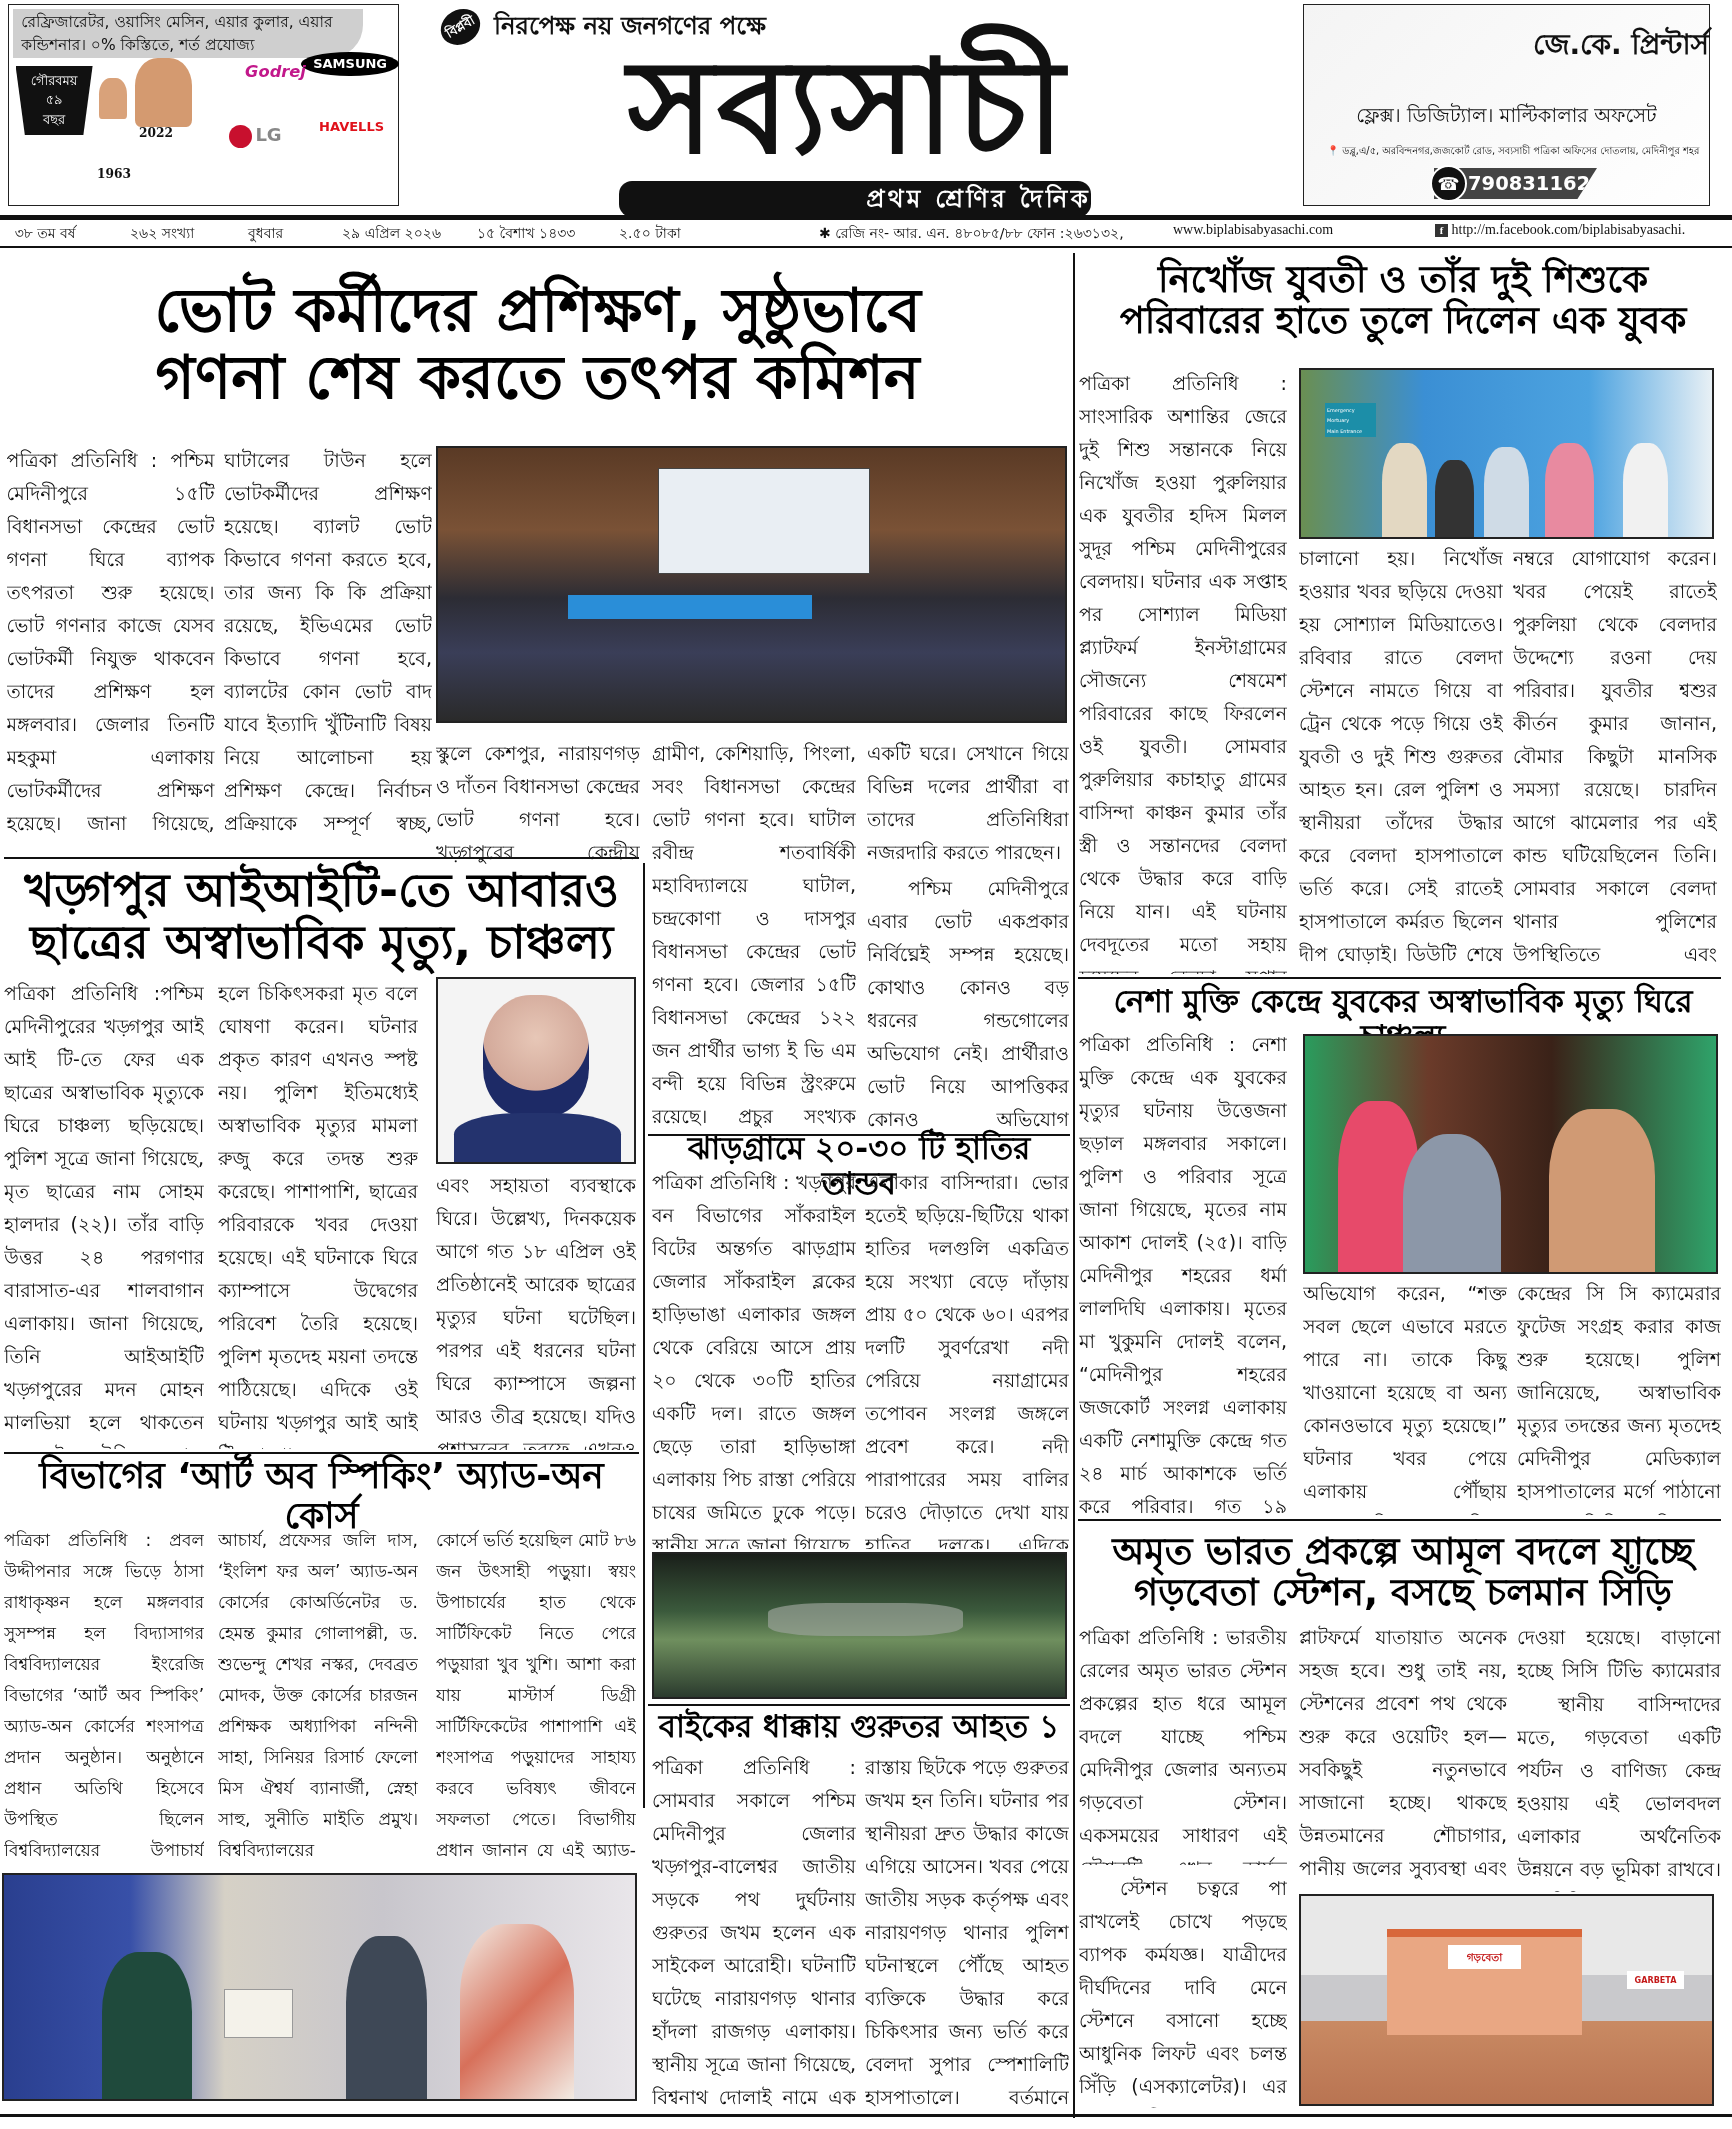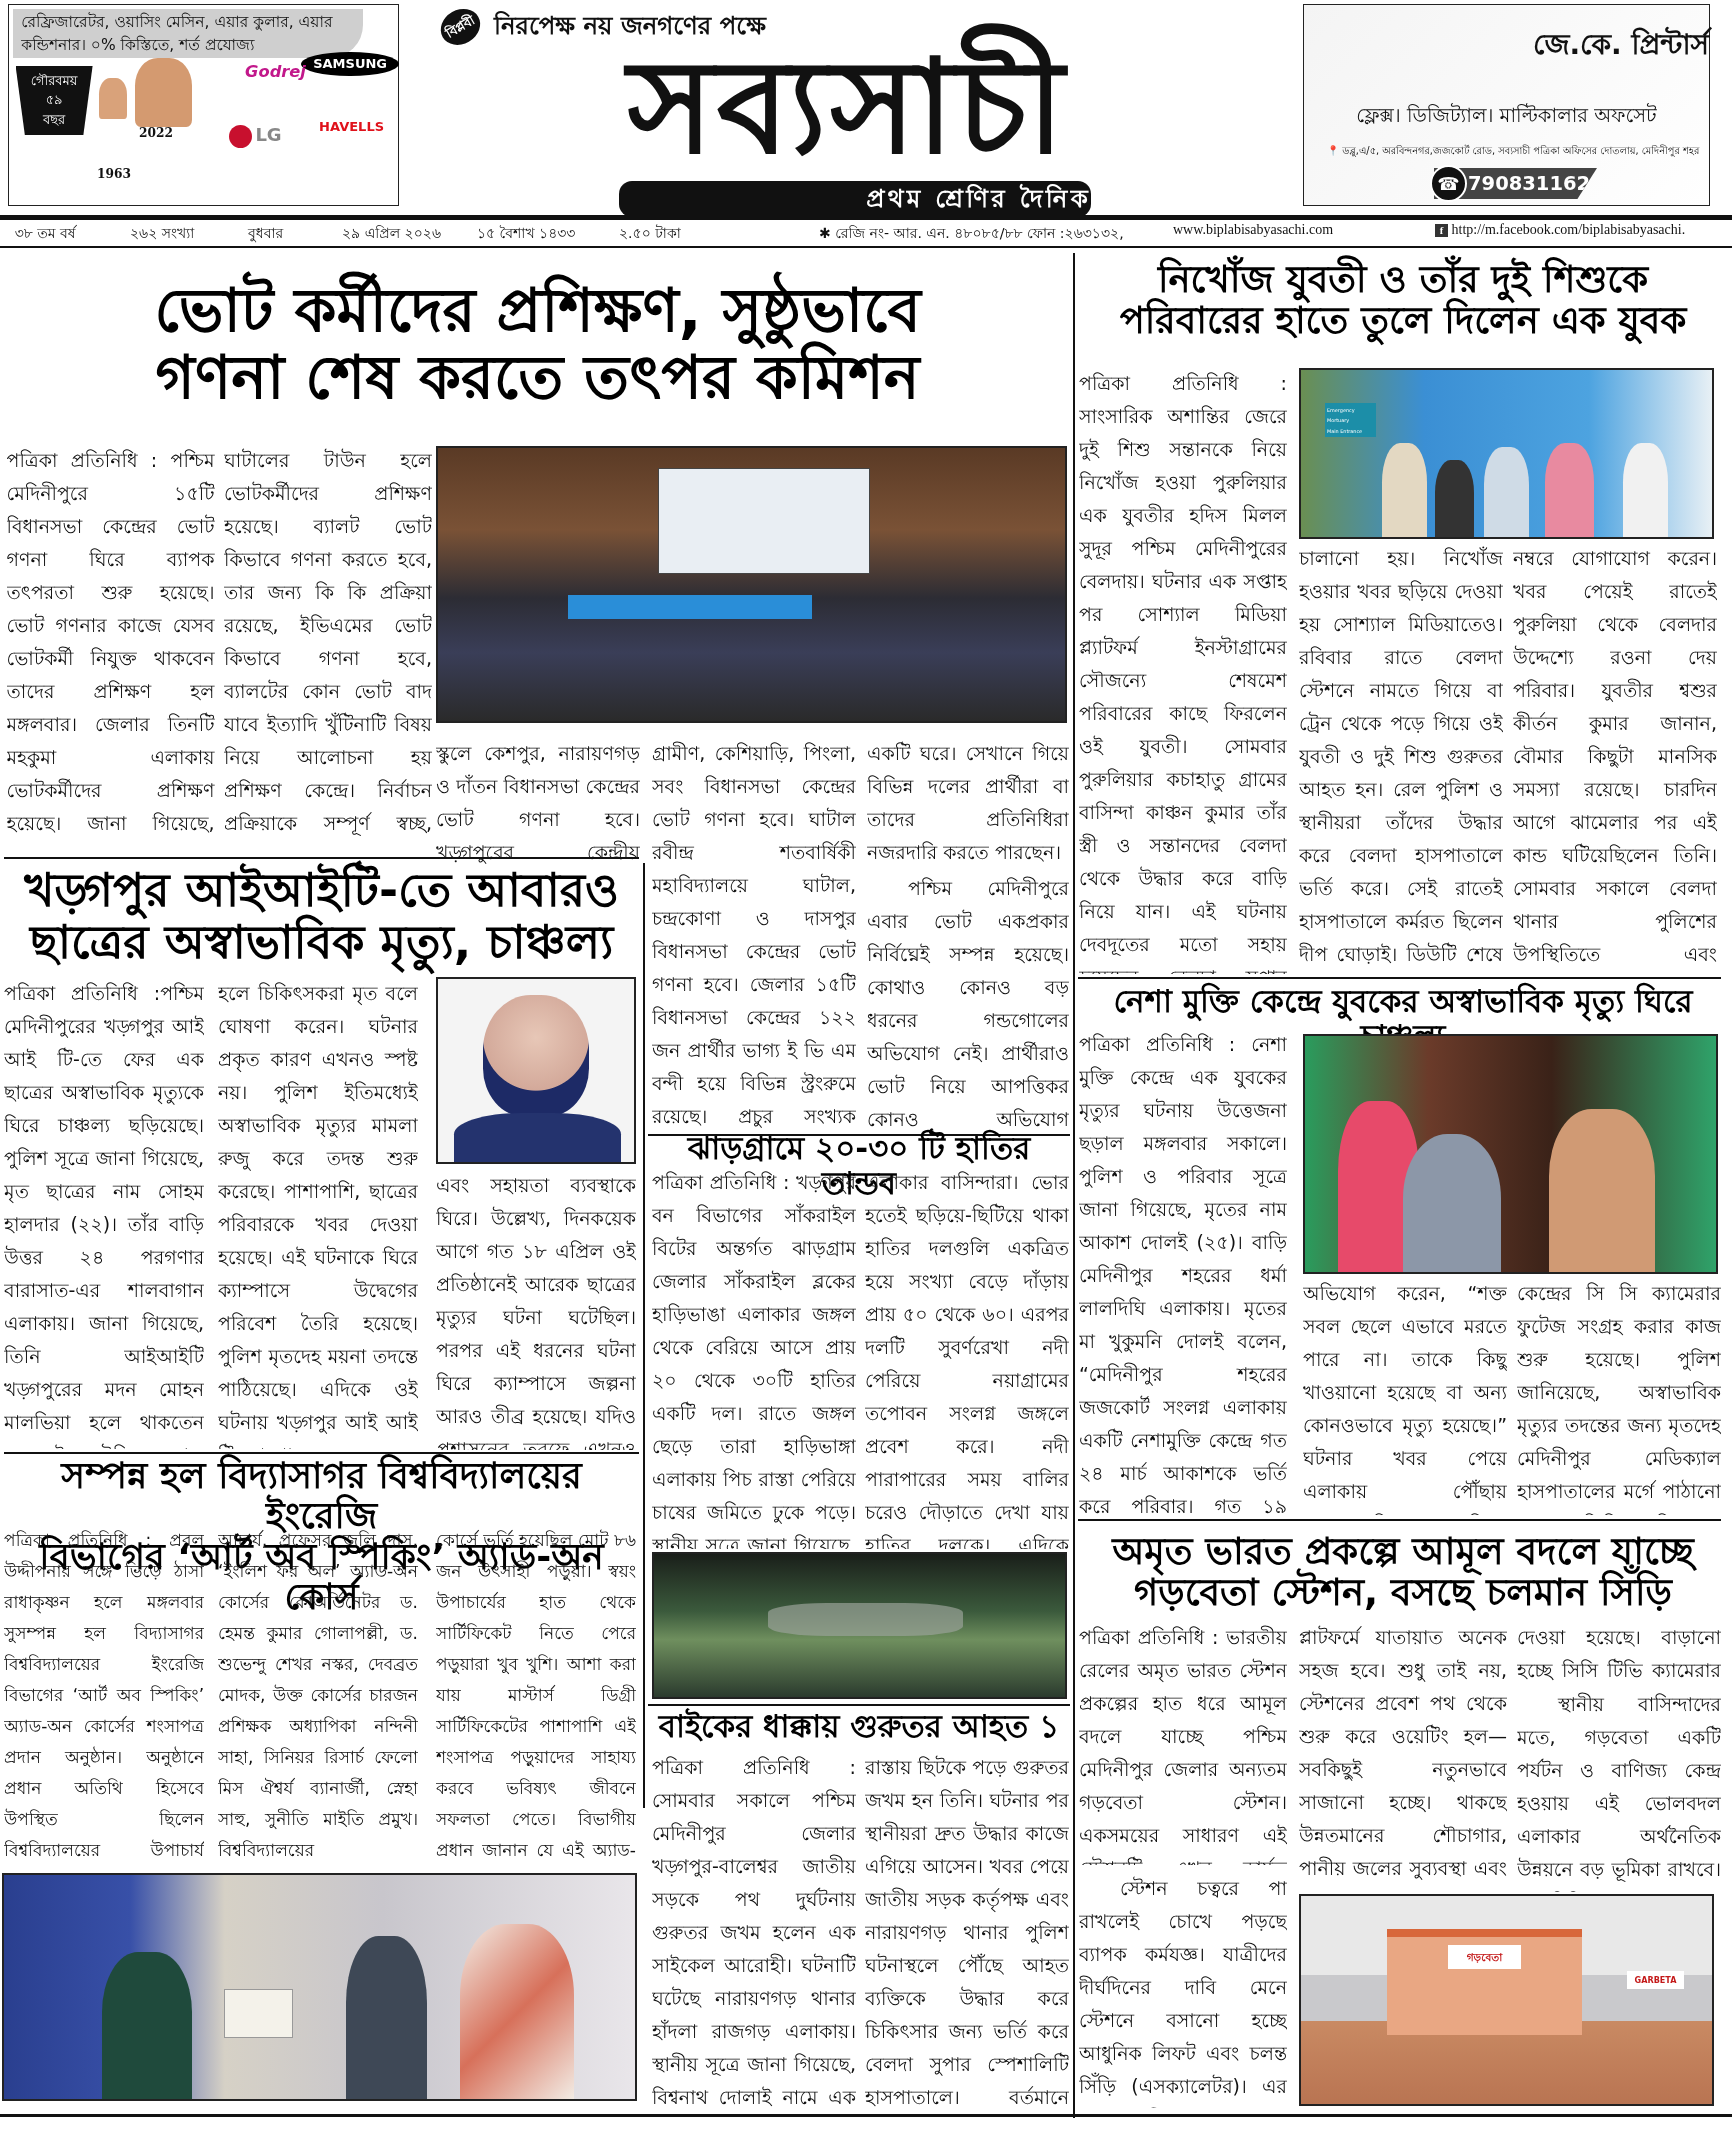--- a/index.html
+++ b/index.html
@@ -108,21 +108,20 @@
 <div class="col-text" style="left:218px;top:977px;width:200px;height:472px;overflow:hidden;">হলে চিকিৎসকরা মৃত বলে ঘোষণা করেন। ঘটনার প্রকৃত কারণ এখনও স্পষ্ট নয়। পুলিশ ইতিমধ্যেই অস্বাভাবিক মৃত্যুর মামলা রুজু করে তদন্ত শুরু করেছে। পাশাপাশি, ছাত্রের পরিবারকে খবর দেওয়া হয়েছে। এই ঘটনাকে ঘিরে ক্যাম্পাসে উদ্বেগের পরিবেশ তৈরি হয়েছে। পুলিশ মৃতদেহ ময়না তদন্তে পাঠিয়েছে। এদিকে ওই ঘটনায় খড়্গপুর আই আই টি ক্যাম্পাসে নেমে এসেছে গভীর শোক। সহপাঠী, শিক্ষক এবং কর্মীদের মধ্যে তৈরি হয়েছে আতঙ্ক ও উদ্বেগ। একের পর এক মেধাবী ছাত্রের এমন মৃত্যু নিয়ে প্রশ্ন উঠতে শুরু করেছে শিক্ষা প্রতিষ্ঠানের অভ্যন্তরীণ পরিবেশ, মানসিক চাপ</div>
 <div class="photo" style="left:436px;top:977px;width:200px;height:187px;background:#f4f4f4;">
   <div class="abs" style="left:45px;top:16.3px;width:106px;height:122px;border-radius:45% 45% 40% 40%;background:radial-gradient(circle at 50% 35%,#e7c7b7 0%,#d3a99a 55%,#1d2a66 56%,#1d2a66 100%);"></div>
   <div class="abs" style="left:16.3px;top:134px;width:167px;height:53px;background:#24336e;border-radius:40% 40% 0 0;"></div>
 </div>
 <div class="col-text" style="left:436px;top:1169px;width:200px;height:281px;overflow:hidden;">এবং সহায়তা ব্যবস্থাকে ঘিরে। উল্লেখ্য, দিনকয়েক আগে গত ১৮ এপ্রিল ওই প্রতিষ্ঠানেই আরেক ছাত্রের মৃত্যুর ঘটনা ঘটেছিল। পরপর এই ধরনের ঘটনা ঘিরে ক্যাম্পাসে জল্পনা আরও তীব্র হয়েছে। যদিও প্রশাসনের তরফে এখনও এ বিষয়ে আনুষ্ঠানিক কিছু জানানো হয়নি। তবে বিষয়টি গুরুত্ব সহকারে দেখা হচ্ছে বলে জানা গিয়েছে।</div>
 
 <div class="rule" style="left:4.1px;top:1452px;width:635px;height:2.4px;"></div>
 
 <div class="hl" style="left:4.1px;top:1456px;width:635px;font-size:36px;">
-  <div>সম্পন্ন হল বিদ্যাসাগর বিশ্ববিদ্যালয়ের ইংরেজি</div>
   <div>বিভাগের ‘আর্ট অব স্পিকিং’ অ্যাড-অন কোর্স</div>
 </div>
 <div class="col-text" style="left:4.1px;top:1525px;width:200px;height:342px;overflow:hidden;font-size:17px;line-height:31px;">পত্রিকা প্রতিনিধি : প্রবল উদ্দীপনার সঙ্গে ভিড়ে ঠাসা রাধাকৃষ্ণন হলে মঙ্গলবার সুসম্পন্ন হল বিদ্যাসাগর বিশ্ববিদ্যালয়ের ইংরেজি বিভাগের ‘আর্ট অব স্পিকিং’ অ্যাড-অন কোর্সের শংসাপত্র প্রদান অনুষ্ঠান। অনুষ্ঠানে প্রধান অতিথি হিসেবে উপস্থিত ছিলেন বিশ্ববিদ্যালয়ের উপাচার্য অধ্যাপক দীপক কুমার কর। উপস্থিত ছিলেন বিভাগীয় প্রধান ড. দেবদাস রায়, আর্ট অব স্পিকিং অ্যাড-অন কোর্সের বর্তমান কোঅর্ডিনেটর প্রফেসর জয়জিৎ ঘোষ, প্রফেসর ইন্দ্রনীল</div>
 <div class="col-text" style="left:218px;top:1525px;width:200px;height:342px;overflow:hidden;font-size:17px;line-height:31px;">আচার্য, প্রফেসর জলি দাস, ‘ইংলিশ ফর অল’ অ্যাড-অন কোর্সের কোঅর্ডিনেটর ড. হেমন্ত কুমার গোলাপল্লী, ড. শুভেন্দু শেখর নস্কর, দেবব্রত মোদক, উক্ত কোর্সের চারজন প্রশিক্ষক অধ্যাপিকা নন্দিনী সাহা, সিনিয়র রিসার্চ ফেলো মিস ঐশ্বর্য ব্যানার্জী, স্নেহা সাহু, সুনীতি মাইতি প্রমুখ। বিশ্ববিদ্যালয়ের আই.কিউ.এ.সি.-র অন্তর্গত স্কিল ডেভেলপমেন্ট সেন্টারের অধীনে ও ইংরাজি বিভাগের সরাসরি তত্ত্বাবধানে ছয় মাসের এই অভিনব</div>
 <div class="col-text" style="left:436px;top:1525px;width:200px;height:342px;overflow:hidden;font-size:17px;line-height:31px;">কোর্সে ভর্তি হয়েছিল মোট ৮৬ জন উৎসাহী পড়ুয়া। স্বয়ং উপাচার্যের হাত থেকে সার্টিফিকেট নিতে পেরে পড়ুয়ারা খুব খুশি। আশা করা যায় মাস্টার্স ডিগ্রী সার্টিফিকেটের পাশাপাশি এই শংসাপত্র পড়ুয়াদের সাহায্য করবে ভবিষ্যৎ জীবনে সফলতা পেতে। বিভাগীয় প্রধান জানান যে এই অ্যাড-অন কোর্সে আরও অধিক সংখ্যক আগ্রহী শিক্ষার্থীদের কিভাবে সুযোগ দেওয়া যায় তার চিন্তা-ভাবনা ইংরেজি বিভাগ করবে।</div>
 <div class="photo" style="left:2.4px;top:1873px;width:635px;height:228px;background:linear-gradient(90deg,#2a3f8f 0%,#3850a8 20%,#d6d1c6 35%,#c8c6cc 60%,#e9e6ea 100%);">
   <div class="abs" style="left:98px;top:77px;width:90px;height:151px;background:#1f4a3c;border-radius:40% 40% 0 0;"></div>
   <div class="abs" style="left:220px;top:114px;width:69px;height:49px;background:#f4f2ea;border:0.8px solid #999;"></div>
   <div class="abs" style="left:342px;top:61px;width:81px;height:167px;background:#3e4856;border-radius:40% 40% 0 0;"></div>
   <div class="abs" style="left:456px;top:49px;width:114px;height:179px;background:linear-gradient(135deg,#f3efe8,#d7705a,#f3efe8);border-radius:40% 40% 0 0;"></div>

